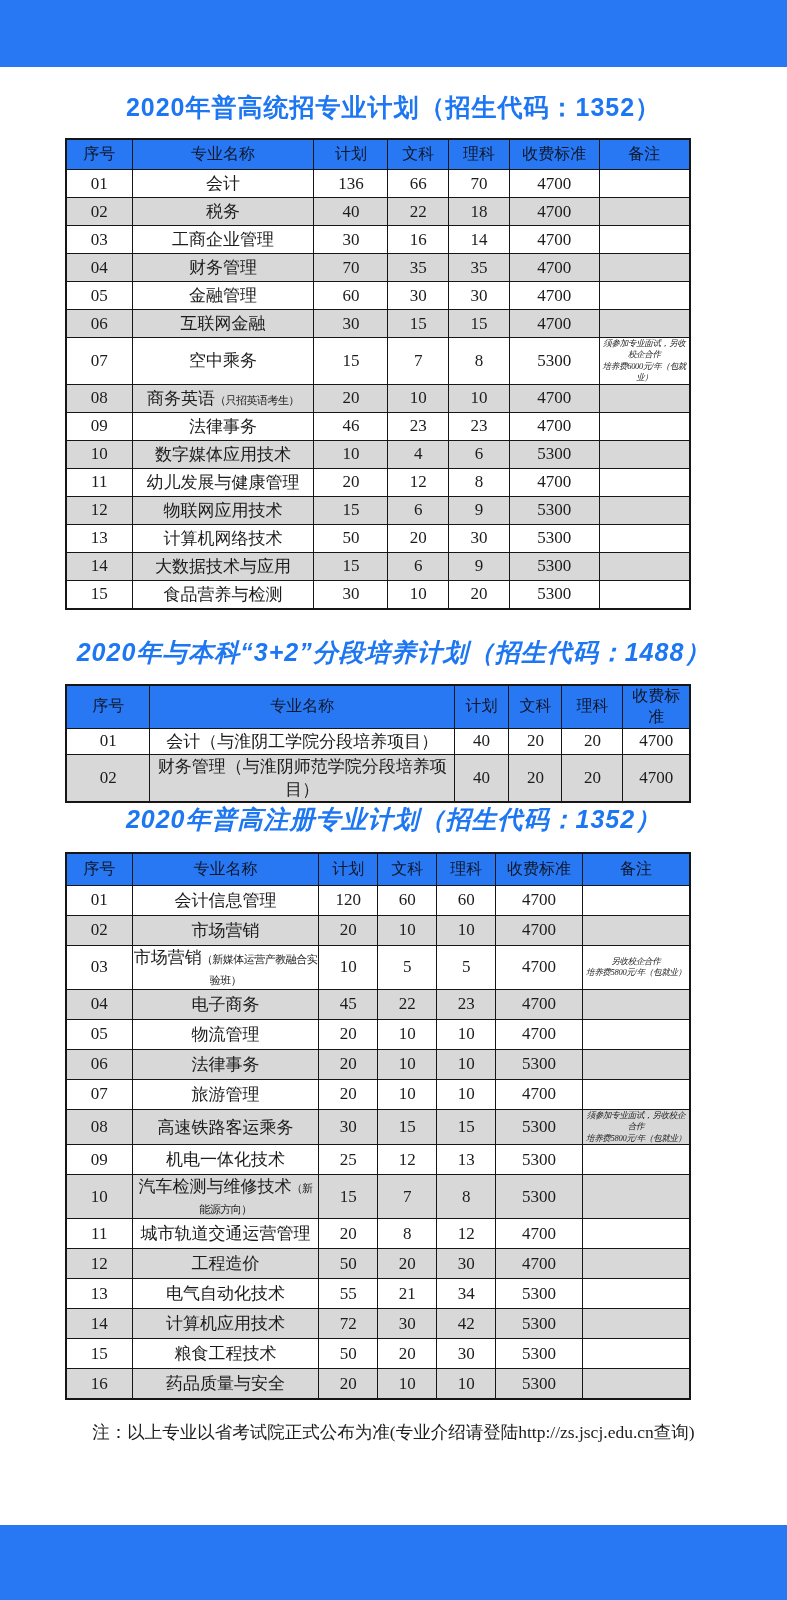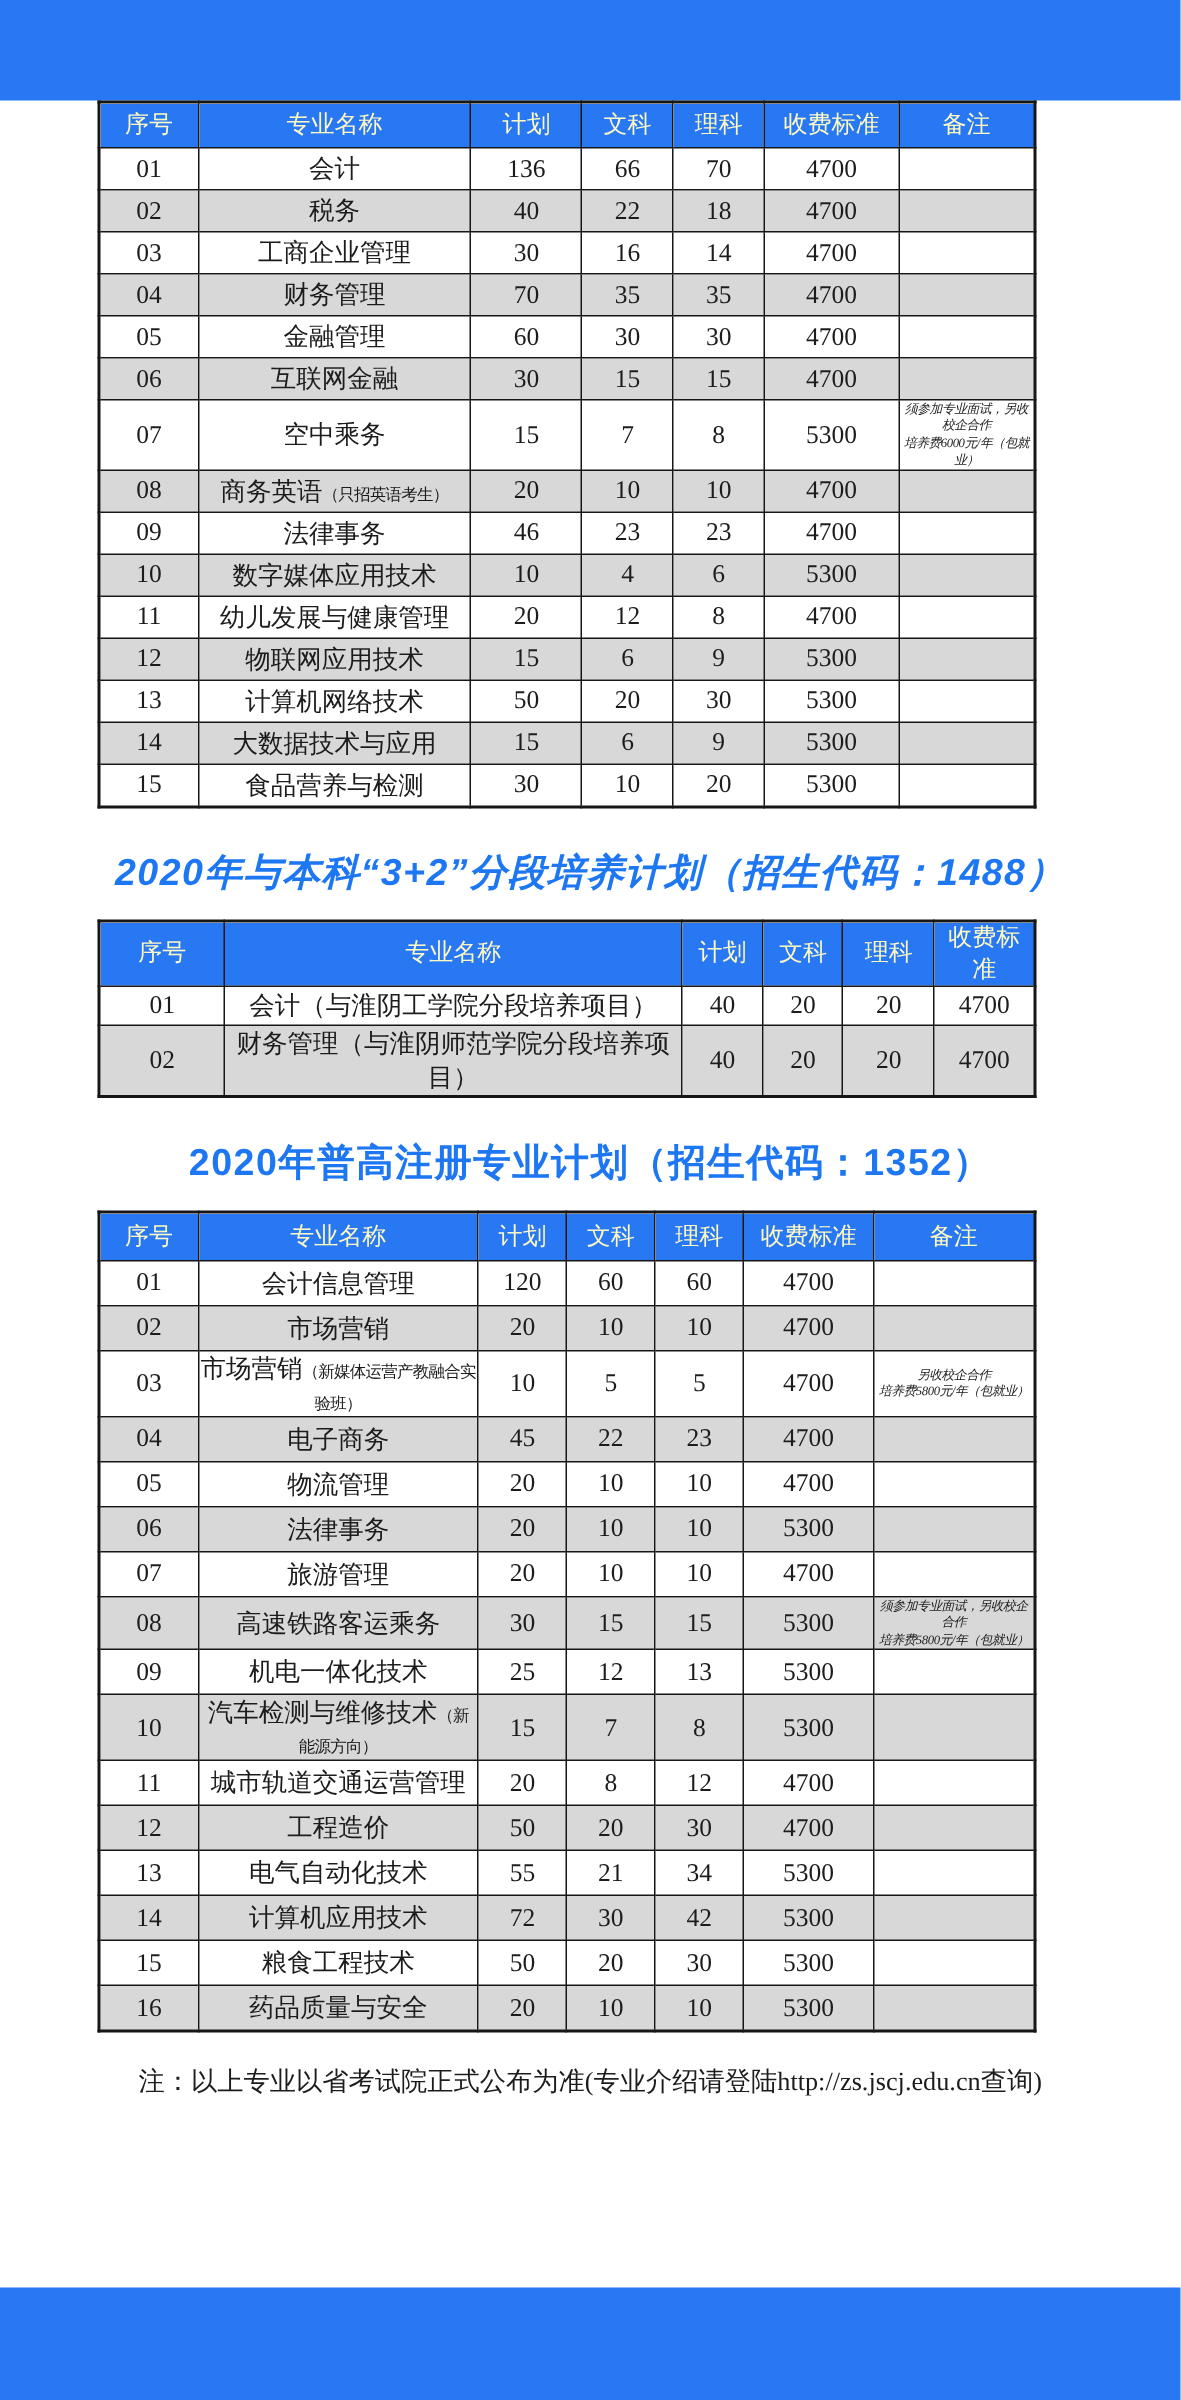--- a/index.html
+++ b/index.html
@@ -24,39 +24,39 @@
     color:#1d76f2;
     font-weight:bold;
     font-size:25px;
     letter-spacing:1px;
     margin:0;
     padding:0;
   }
   .title-1{margin-top:24px;margin-bottom:14px;}
   .title-2{margin-top:26px;margin-bottom:15px;font-style:italic;}
   .title-3{margin-top:26px;margin-bottom:16px;}
-  .title-4{margin-top:26px;margin-bottom:16px;}
+  .title-4{margin-bottom:16px;font-style:italic;}
 
   table.plan{
     border-collapse:collapse;
     margin-left:65px;
     width:626px;
     table-layout:fixed;
     border:2px solid #161616;
   }
   table.plan th, table.plan td{
     border:1.5px solid #161616;
     text-align:center;
     vertical-align:middle;
     padding:0 1px;
     overflow:hidden;
   }
   table.plan th{
     background:#2878f3;
-    color:#fef9c3;
+    color:#0f172a;
     font-weight:normal;
     font-family:"DejaVu Serif", serif;
     font-size:16px;
   }
   table.plan td{
     font-family:"Liberation Serif","DejaVu Serif", serif;
     font-size:17px;
     color:#1c1c1c;
     background:#ffffff;
   }
@@ -119,20 +119,21 @@
   }
 </style>
 </head>
 <body>
 
 <div class="bar top"></div>
 
 <div class="content">
 
   <div>
+    <h2 class="section-title title-1">2020年普高统招专业计划（招生代码：1352）</h2>
     <table class="plan t0">
       <thead>
           <tr>
             <th>序号</th>
             <th>专业名称</th>
             <th>计划</th>
             <th>文科</th>
             <th>理科</th>
             <th>收费标准</th>
             <th>备注</th>

